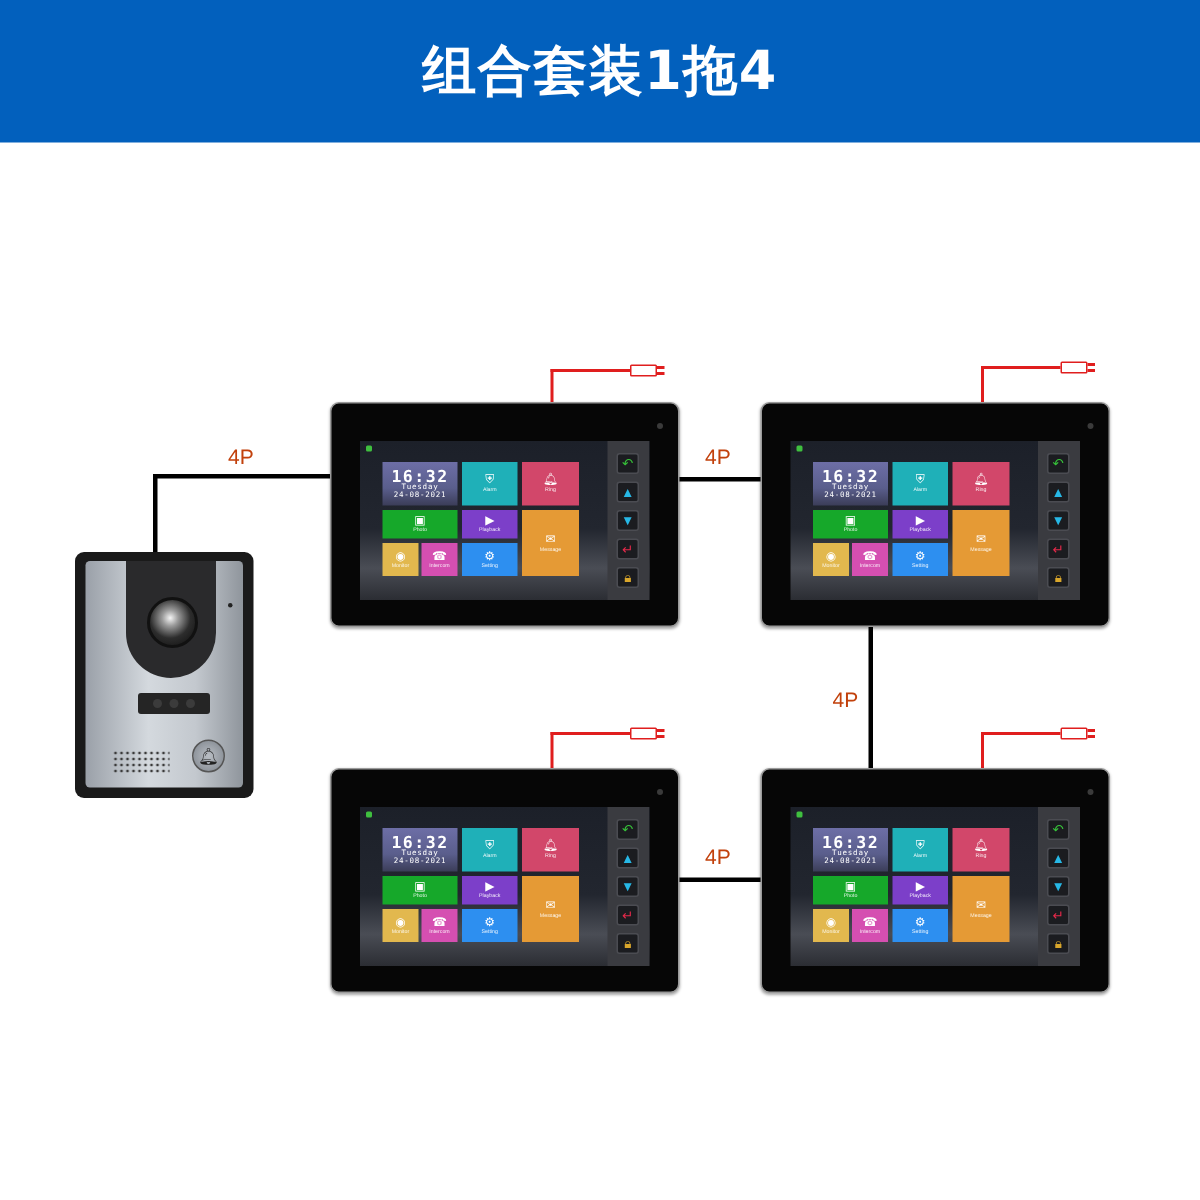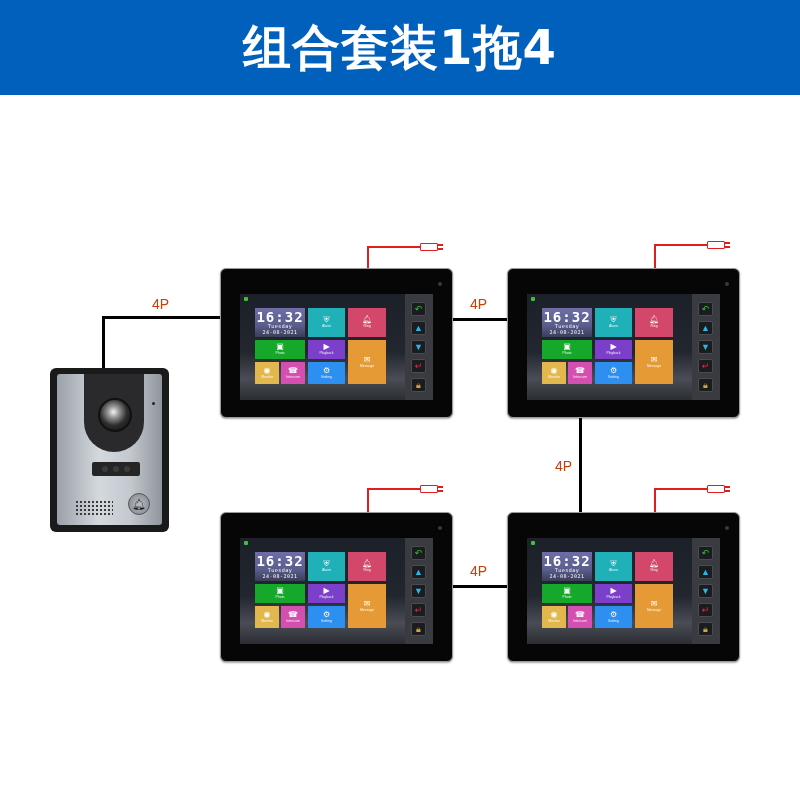--- a/index.html
+++ b/index.html
@@ -1,21 +1,21 @@
 <!DOCTYPE html>
 <html><head>
 <meta charset="utf-8">
 <style>
   * { box-sizing: border-box; margin: 0; padding: 0; }
   html, body { width: 800px; height: 800px; background: #ffffff; overflow: hidden; font-family: "Liberation Sans", sans-serif; }
   #stage { position: relative; width: 800px; height: 800px; background: #ffffff; }
 
   .banner { position: absolute; left: 0; top: 0; width: 800px; height: 95px; background: #0260bd;
             display: flex; align-items: center; justify-content: center; }
-  .banner-title { color: #ffffff; font-size: 48px; font-weight: bold; letter-spacing: 1px;
+  .banner-title { color: #ffffff; font-size: 36px; font-weight: bold; letter-spacing: 1px;
                   font-family: "DejaVu Sans", "Liberation Sans", sans-serif; }
 
   .wire { position: absolute; background: #000; }
   .pwr { position: absolute; background: #e01e1e; }
   .plug { position: absolute; width: 18px; height: 8px; border: 1.5px solid #e01e1e; border-radius: 1px; background: #fff; }
   .plug::before { content: ""; position: absolute; left: -9px; top: 2px; width: 8px; height: 1.5px; background: #e01e1e; }
   .plug::after { content: ""; position: absolute; right: -6px; top: 0px; width: 5px; height: 1.5px; background: #e01e1e;
                  box-shadow: 0 4px 0 #e01e1e; }
 
   .label-4p { position: absolute; font-size: 14px; color: #c2410c; font-family: "Liberation Sans", sans-serif; }
@@ -25,21 +25,21 @@
              border: 1px solid #9a9a9a; box-shadow: 0 1px 2px rgba(0,0,0,.35); }
   .monitor .cam { position: absolute; right: 10px; top: 13px; width: 4px; height: 4px; border-radius: 50%; background: #3a3a3a; }
   .screen { position: absolute; left: 19px; top: 25px; width: 193px; height: 106px;
             background: linear-gradient(180deg, #1c2029 0%, #22262f 55%, #4a4d55 80%, #2b2d33 100%); overflow: hidden; }
   .screen .status { position: absolute; left: 4px; top: 3px; width: 4px; height: 4px; background: #3fbf3f; border-radius: 1px; }
   .tiles { position: absolute; left: 15px; top: 14px; width: 132px; height: 80px; }
   .tile { position: absolute; display: flex; flex-direction: column; align-items: center; justify-content: center; color: #fff; }
   .tile .ic { font-size: 8px; line-height: 1; }
   .tile .tl { font-size: 3.5px; line-height: 1; margin-top: 1px; opacity: .9; }
   .tile.clock { background: linear-gradient(180deg,#6d6ea6 0%,#5a5e8c 60%,#3b3d58 100%); }
-  .clock .time { font-size: 14px; font-weight: bold; letter-spacing: 1px; line-height: 1; font-family: "DejaVu Sans Mono", monospace; }
+  .clock .time { font-size: 11px; font-weight: bold; letter-spacing: 1px; line-height: 1; font-family: "DejaVu Sans Mono", monospace; }
   .clock .day, .clock .date { font-size: 5px; line-height: 1.05; letter-spacing: .5px; font-family: "DejaVu Sans Mono", monospace; }
 
   .side { position: absolute; right: 0; top: 0; width: 28px; height: 106px; background: #3a3b40; }
   .sbtn { position: absolute; left: 6px; width: 15px; height: 14px; background: #1b1c20; border: 1px solid #4b4c52; border-radius: 2px;
           display: flex; align-items: center; justify-content: center; font-size: 9px; line-height: 1; }
 
   
   .door { position: absolute; left: 50px; top: 368px; width: 119px; height: 164px; background: #1a1a1a; border-radius: 6px; }
   .door .face { position: absolute; left: 7px; top: 6px; width: 105px; height: 151px; border-radius: 3px;
                 background: linear-gradient(90deg,#9aa0a8 0%,#d4d9de 40%,#c3c8ce 70%,#8f959c 100%); }

